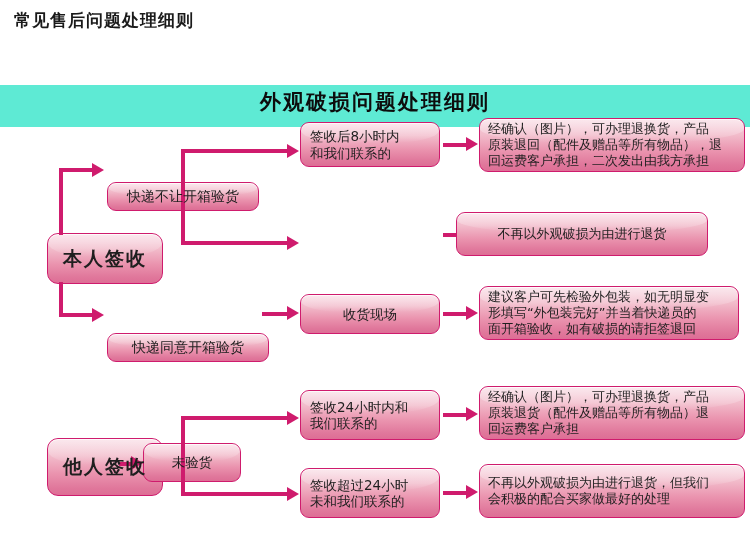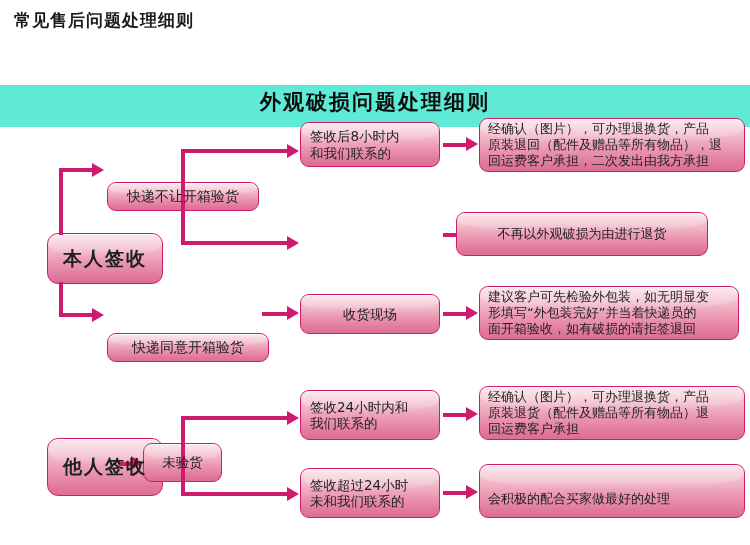--- a/index.html
+++ b/index.html
@@ -143,21 +143,21 @@
     </span>
   </div>
 
   <div class="node big" style="left:3px;top:438px;width:116px;height:58px;">
     <span>他人签收</span>
   </div>
 
   <div class="ln lh" style="left:119px;top:461.5px;width:19px;"></div>
   <div class="arrow" style="left:131px;top:456px;"></div>
 
-  <div class="node small ctr" style="left:143px;top:443px;width:79px;height:39px;">
+  <div class="node small ctr" style="left:143px;top:443px;width:98px;height:39px;">
     <span>未验货</span>
   </div>
 
   <div class="ln lv" style="left:181px;top:416px;height:80px;"></div>
   <div class="ln lh" style="left:181px;top:416px;width:108px;"></div>
   <div class="arrow" style="left:287px;top:410.5px;"></div>
   <div class="ln lh" style="left:181px;top:492px;width:108px;"></div>
   <div class="arrow" style="left:287px;top:486.5px;"></div>
 
   <div class="node small lefttext" style="left:300px;top:390px;width:140px;height:50px;">
@@ -183,18 +183,18 @@
   <div class="node wide" style="left:479px;top:386px;width:266px;height:54px;">
     <span>
       <span>经确认（图片），可办理退换货，产品</span><br>
       <span>原装退货（配件及赠品等所有物品）退</span><br>
       <span>回运费客户承担</span>
     </span>
   </div>
 
   <div class="node wide" style="left:479px;top:464px;width:266px;height:54px;">
     <span>
-      <br>
+      <span>不再以外观破损为由进行退货，但我们</span><br>
       <span>会积极的配合买家做最好的处理</span>
     </span>
   </div>
 
 </div>
 
 </body></html>

